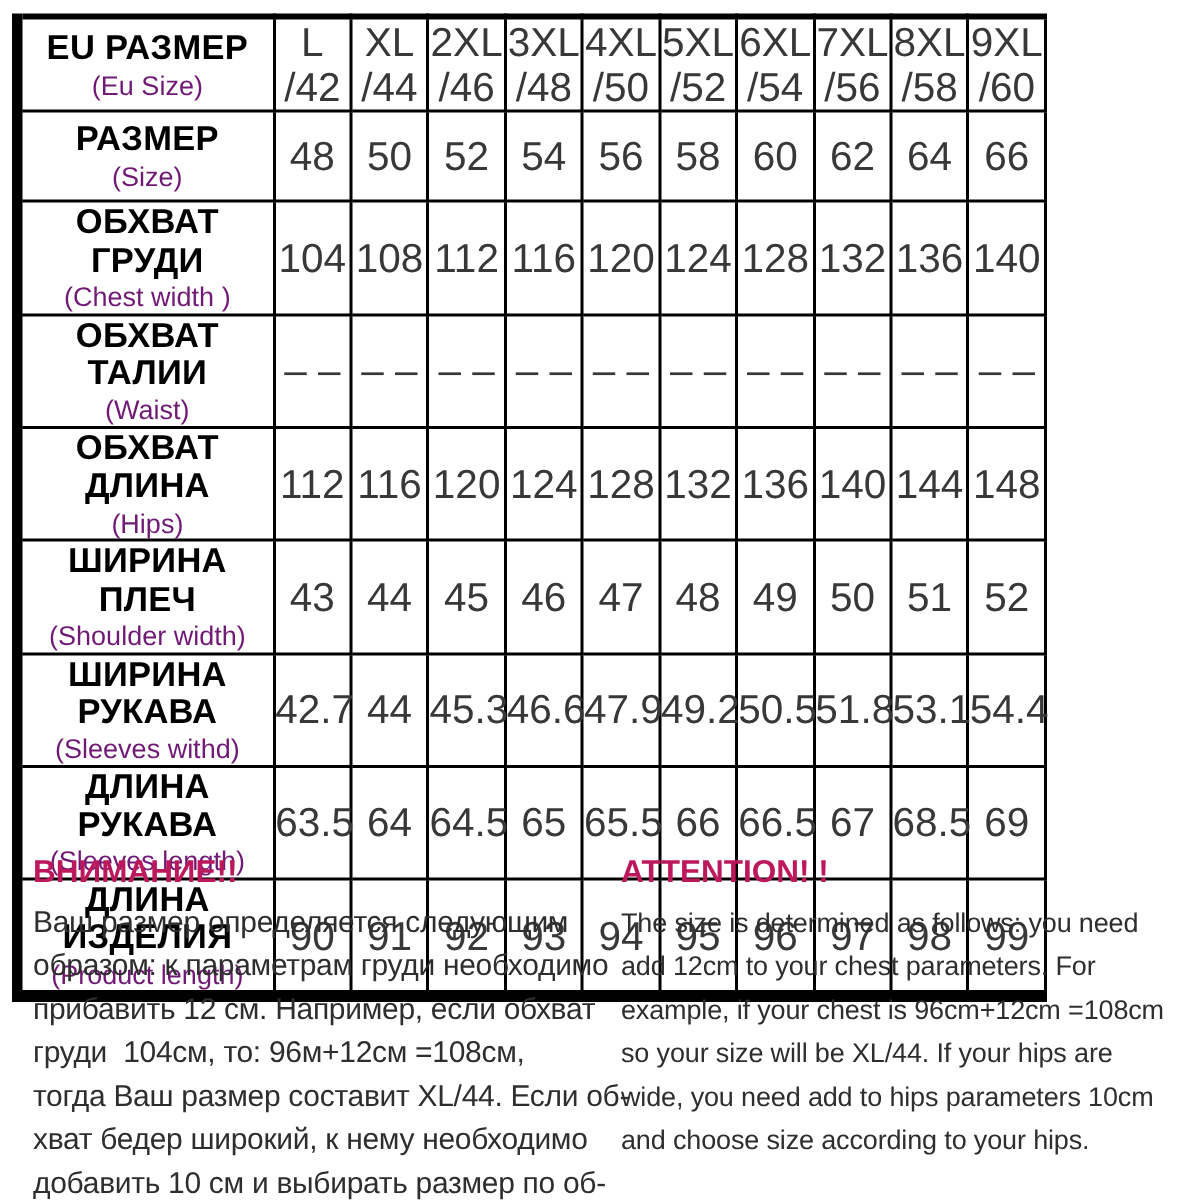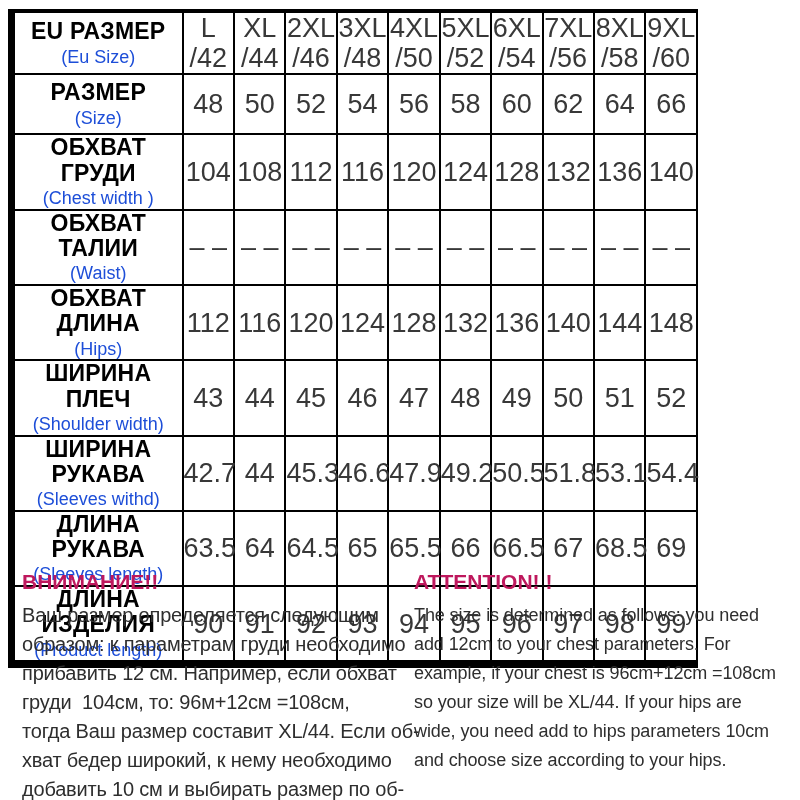--- a/index.html
+++ b/index.html
@@ -39,21 +39,21 @@
   th.row-label .lru {
     font-size: 23px;
     font-weight: bold;
     color: #000;
     line-height: 1.1;
     letter-spacing: 0.2px;
   }
   th.row-label .len {
     font-size: 18px;
     font-weight: normal;
-    color: #1d4ed8;
+    color: #701a75;
     line-height: 1.15;
     margin-top: 2px;
   }
   td.value-cell {
     font-size: 27px;
     font-weight: normal;
     color: #383838;
     white-space: pre-line;
     line-height: 1.12;
   }

